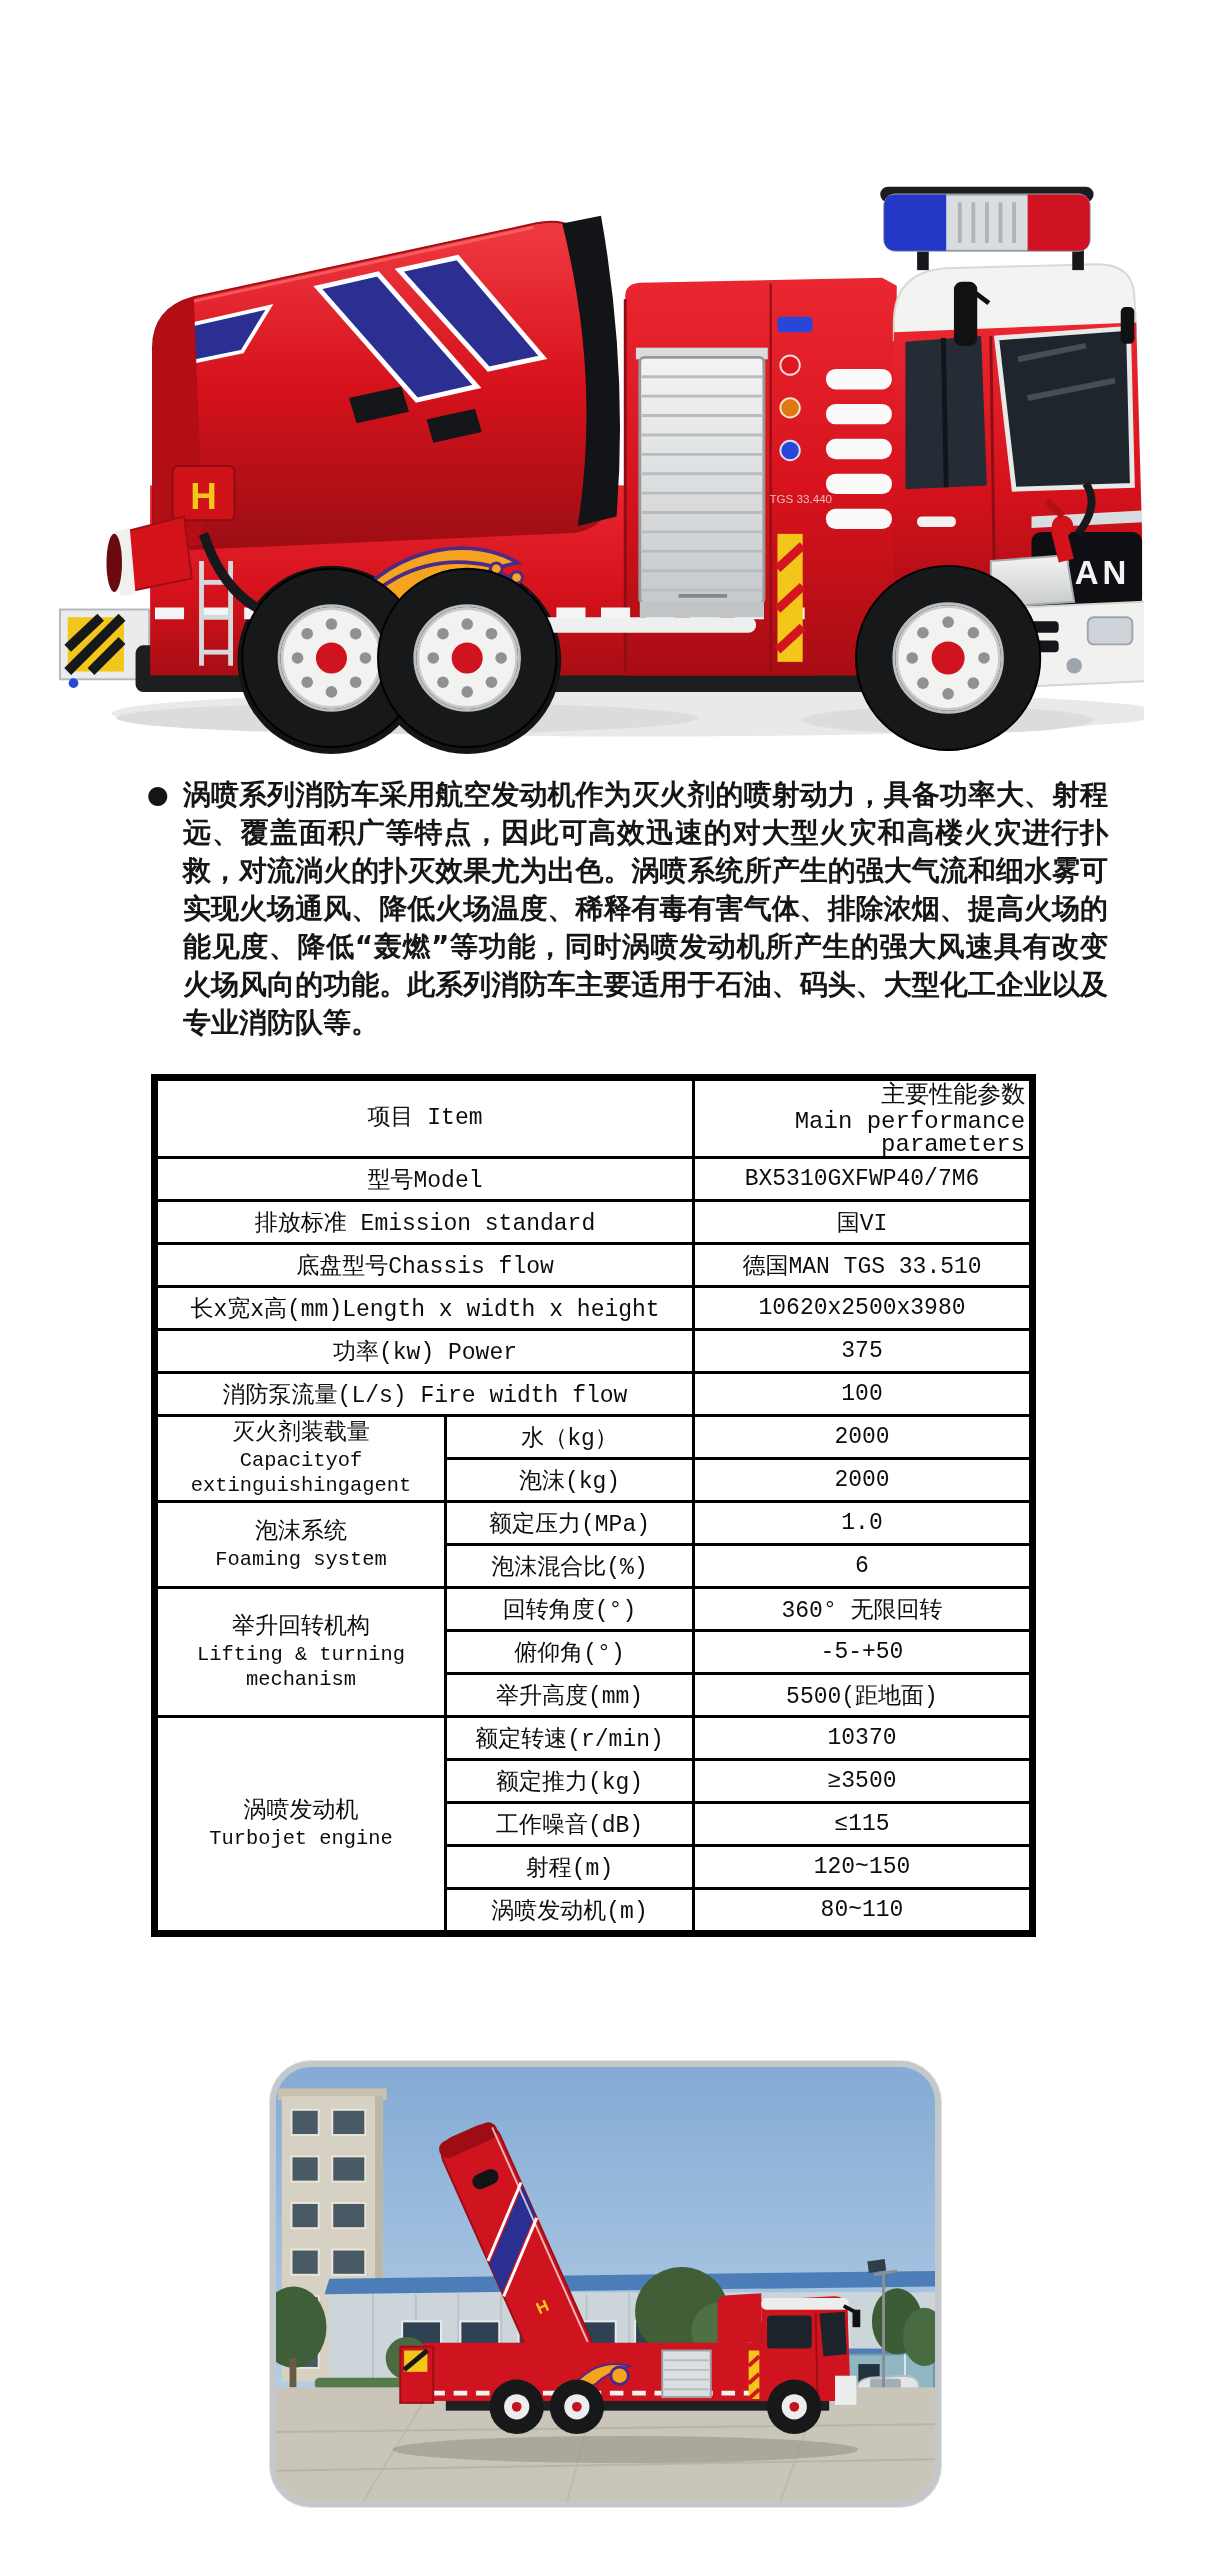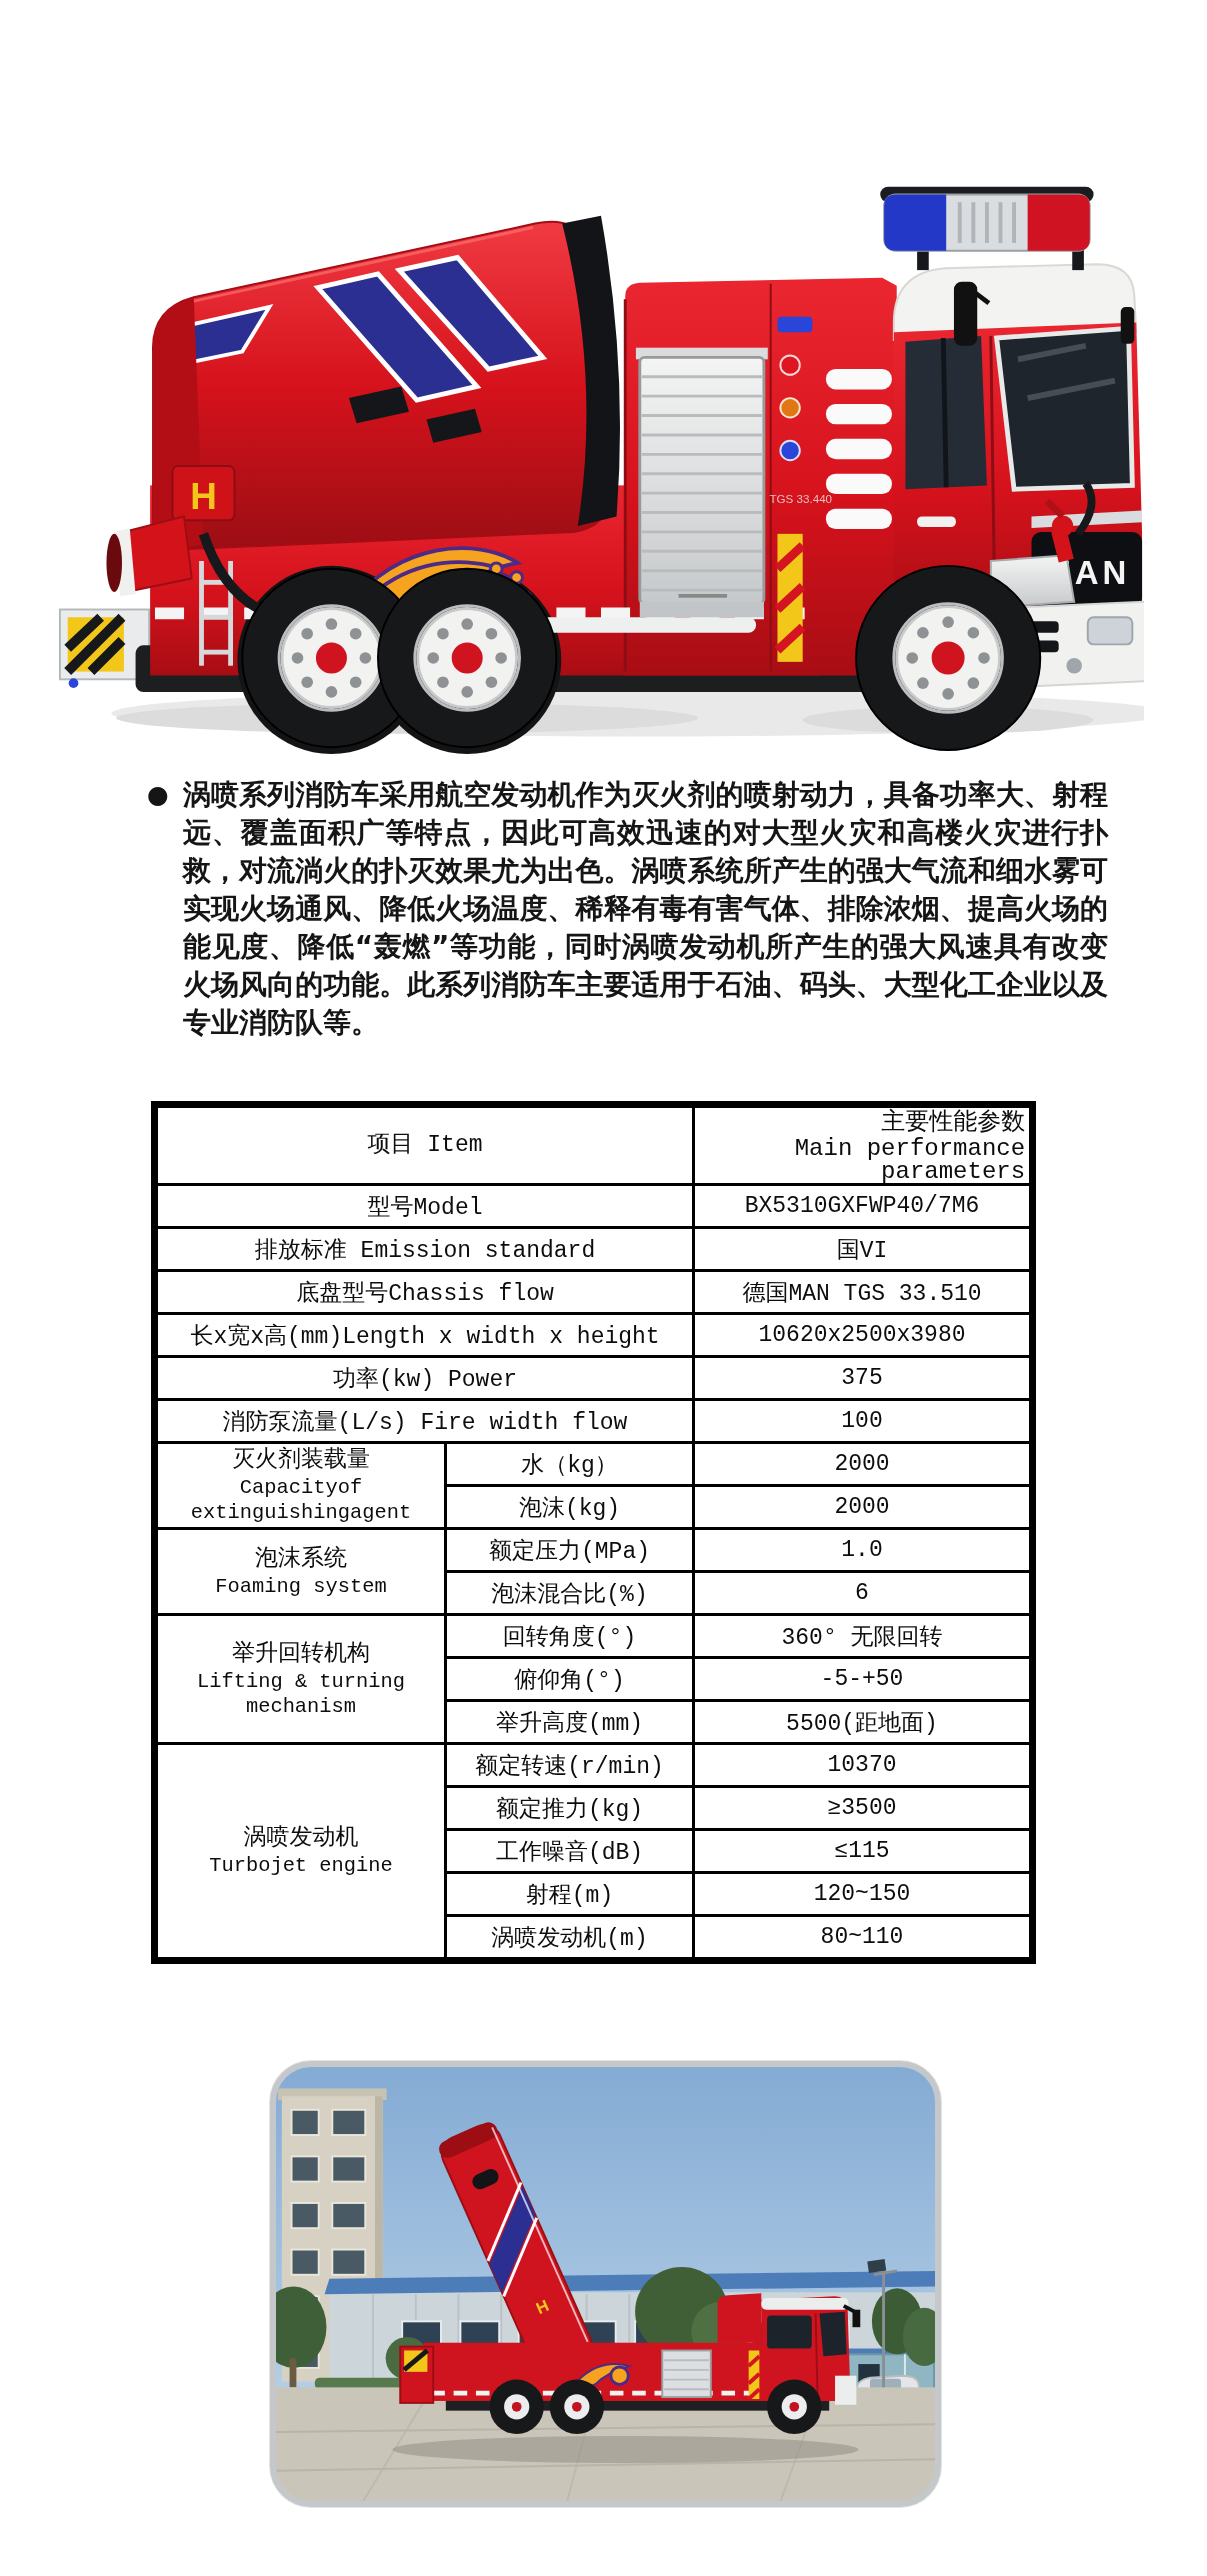--- a/index.html
+++ b/index.html
@@ -8,21 +8,21 @@
   
   .hero{position:absolute;left:58px;top:78px;width:1086px;height:679px;}
   .hero svg{display:block;width:100%;height:100%;}
   
   .desc{position:absolute;left:147px;top:776px;width:925px;position:absolute;
         font-family:"DejaVu Sans","Liberation Sans",sans-serif;
         font-weight:700;font-size:28px;line-height:38px;text-align:justify;
         color:#151515;padding-left:36px;}
   .desc .bullet{position:absolute;left:0;top:0;font-size:25px;}
   
-  .spec{position:absolute;left:151px;top:1101px;}
+  .spec{position:absolute;left:151px;top:1074px;}
   table.spec-tbl{border-collapse:collapse;table-layout:fixed;width:879px;
         font-family:"Liberation Mono","DejaVu Sans Mono",monospace;color:#0d0d0d;}
   table.spec-tbl{border:7.8px solid #000;}
   table.spec-tbl td{border:3.9px solid #000;text-align:center;vertical-align:middle;
         font-size:23px;padding:0 3.9px;overflow:hidden;}
   table.spec-tbl tr.hdr td{height:60px;}
   table.spec-tbl tr td{height:40px;}
   .c-group{width:291px;}.c-sub{width:248px;}.c-val{width:339px;}
   .hdr-cn{font-size:24px;line-height:29px;text-align:right;}
   .hdr-en{font-size:24px;line-height:23px;letter-spacing:0;text-align:right;}

